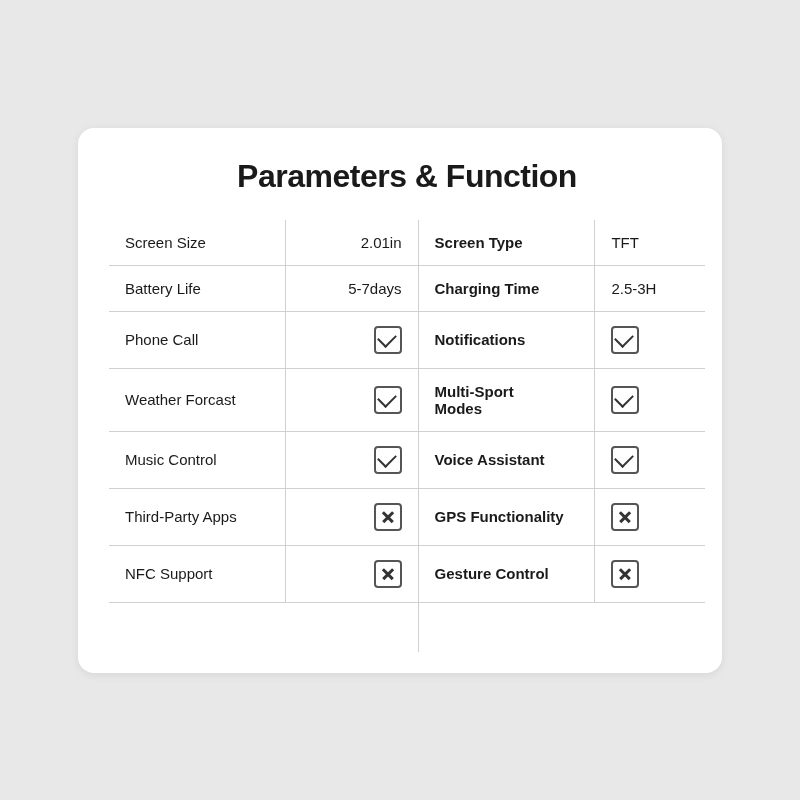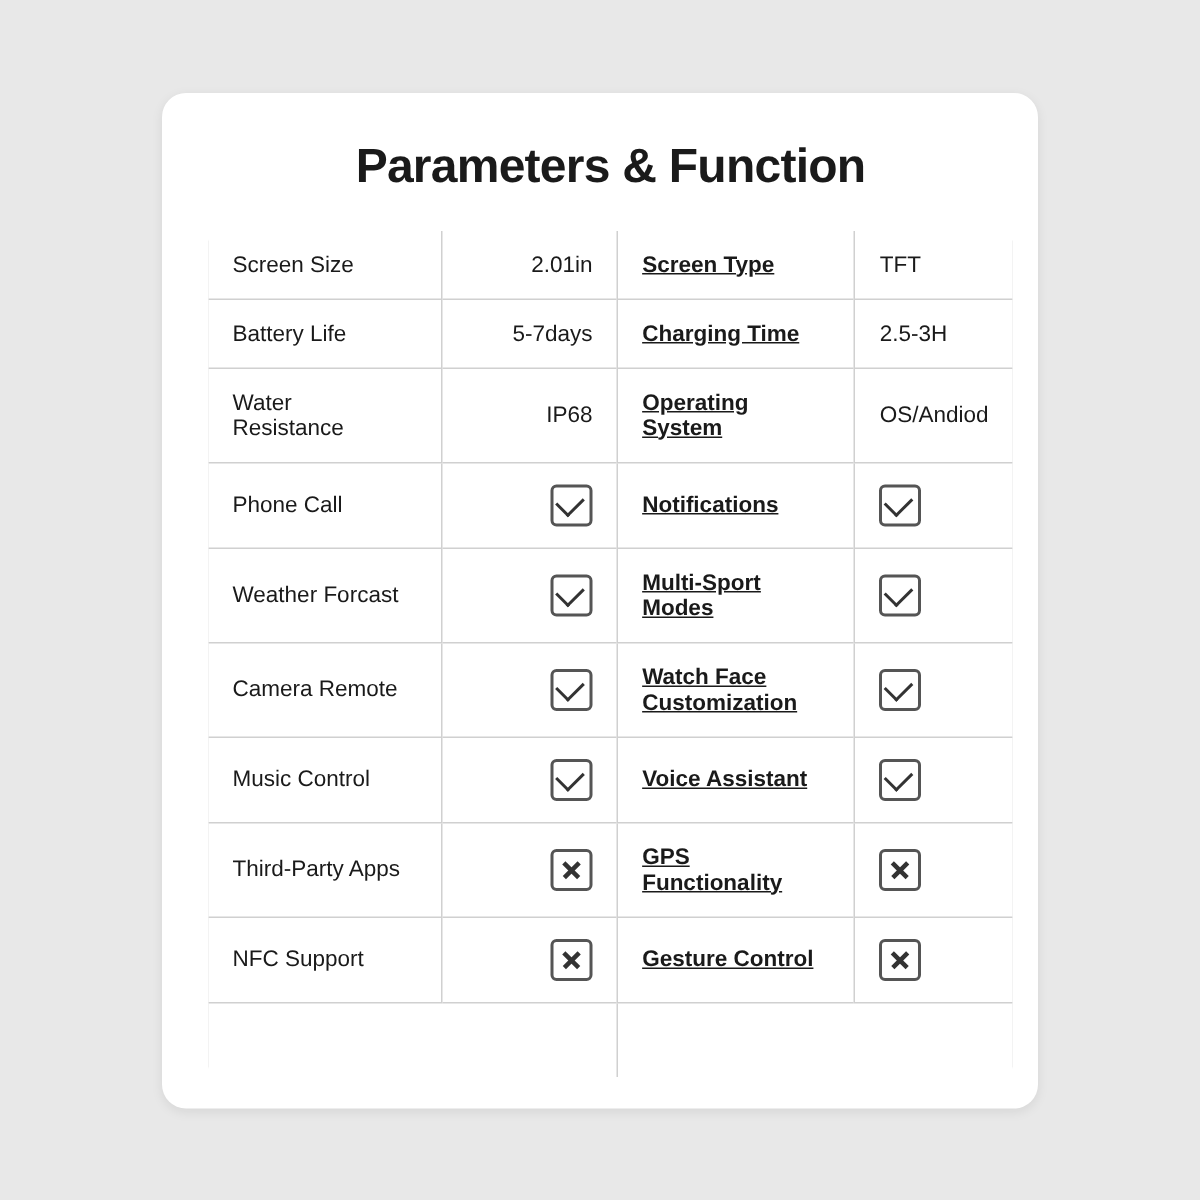--- a/index.html
+++ b/index.html
@@ -15,21 +15,21 @@
       display: flex;
       align-items: center;
       justify-content: center;
       font-family: Arial, sans-serif;
     }
 
     .card {
       background-color: #ffffff;
       border-radius: 16px;
       padding: 30px 16px 20px 30px;
-      width: 584px;
+      width: 644px;
       box-shadow: 0 2px 8px rgba(0,0,0,0.08);
     }
 
     .page-title {
       text-align: center;
       font-size: 32px;
       font-weight: 800;
       color: #1a1a1a;
       margin-bottom: 24px;
       letter-spacing: -0.5px;
@@ -70,21 +70,20 @@
 
     .col-value {
       width: 120px;
       font-weight: 400;
       text-align: right;
     }
 
     .col-label2 {
       font-weight: 700;
       width: 160px;
-      text-decoration: underline;
     }
 
     .col-value2 {
       width: 100px;
       font-weight: 400;
     }
 
     .check-icon {
       display: inline-block;
       width: 28px;
@@ -153,41 +152,29 @@
           <td class="col-label2">Screen Type</td>
           <td class="col-value2">TFT</td>
         </tr>
         <tr>
           <td class="col-label">Battery Life</td>
           <td class="col-value">5-7days</td>
           <td class="col-label2">Charging Time</td>
           <td class="col-value2">2.5-3H</td>
         </tr>
         <tr>
-          <td class="col-label">Water<br>Resistance</td>
-          <td class="col-value">IP68</td>
-          <td class="col-label2">Operating<br>System</td>
-          <td class="col-value2">OS/Andiod</td>
-        </tr>
-        <tr>
           <td class="col-label">Phone Call</td>
           <td class="col-value"><span class="check-icon"></span></td>
           <td class="col-label2">Notifications</td>
           <td class="col-value2"><span class="check-icon"></span></td>
         </tr>
         <tr>
           <td class="col-label">Weather Forcast</td>
           <td class="col-value"><span class="check-icon"></span></td>
           <td class="col-label2">Multi-Sport<br>Modes</td>
-          <td class="col-value2"><span class="check-icon"></span></td>
-        </tr>
-        <tr>
-          <td class="col-label">Camera Remote</td>
-          <td class="col-value"><span class="check-icon"></span></td>
-          <td class="col-label2">Watch Face<br>Customization</td>
           <td class="col-value2"><span class="check-icon"></span></td>
         </tr>
         <tr>
           <td class="col-label">Music Control</td>
           <td class="col-value"><span class="check-icon"></span></td>
           <td class="col-label2">Voice Assistant</td>
           <td class="col-value2"><span class="check-icon"></span></td>
         </tr>
         <tr>
           <td class="col-label">Third-Party Apps</td>

